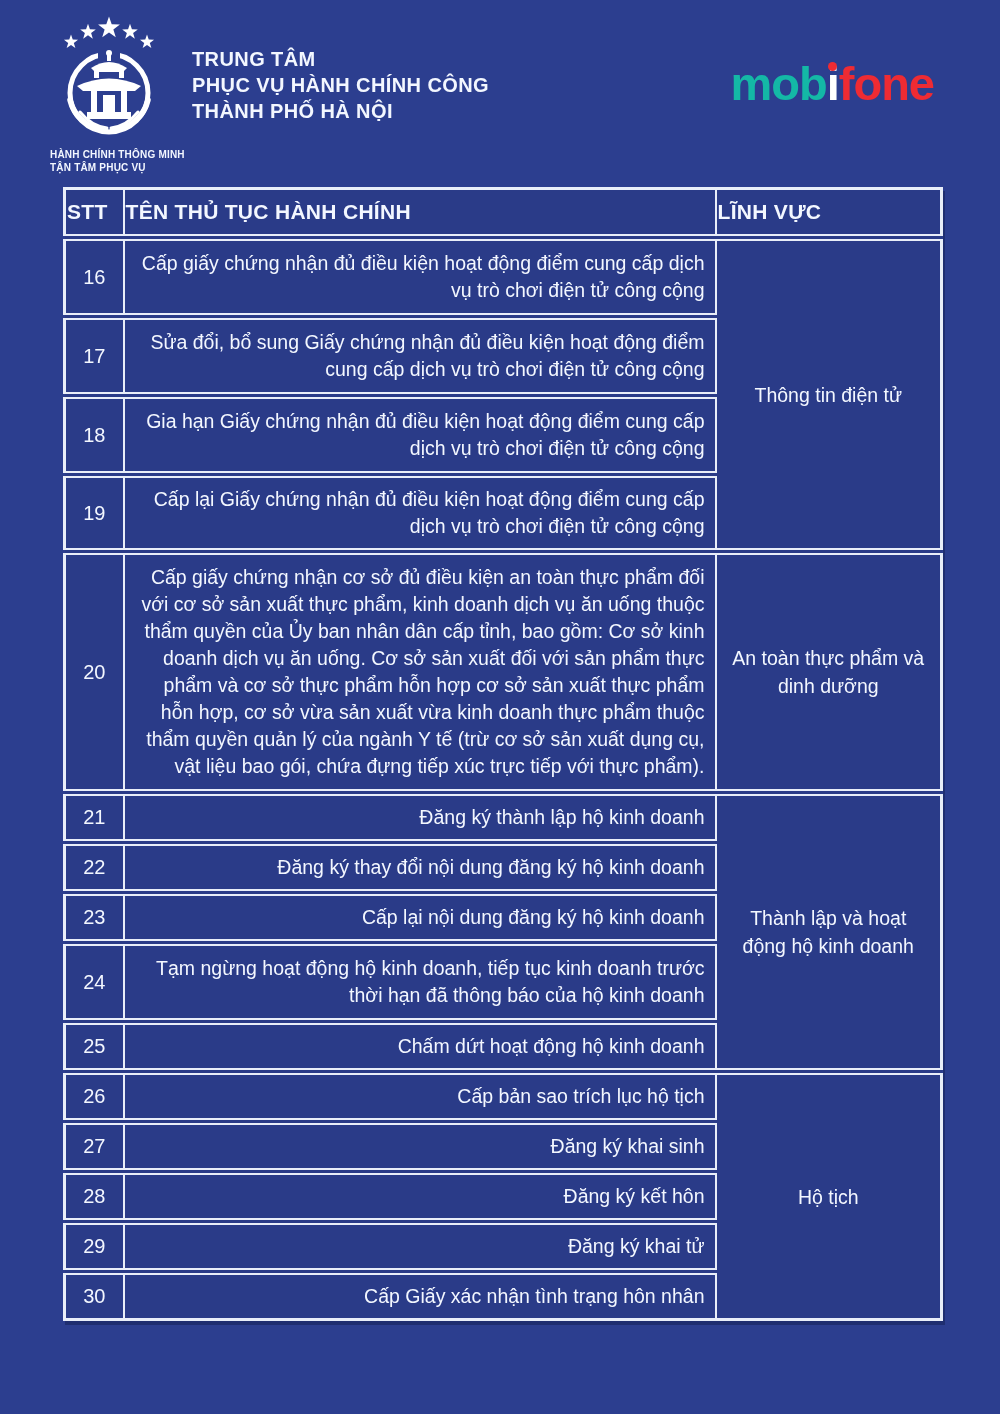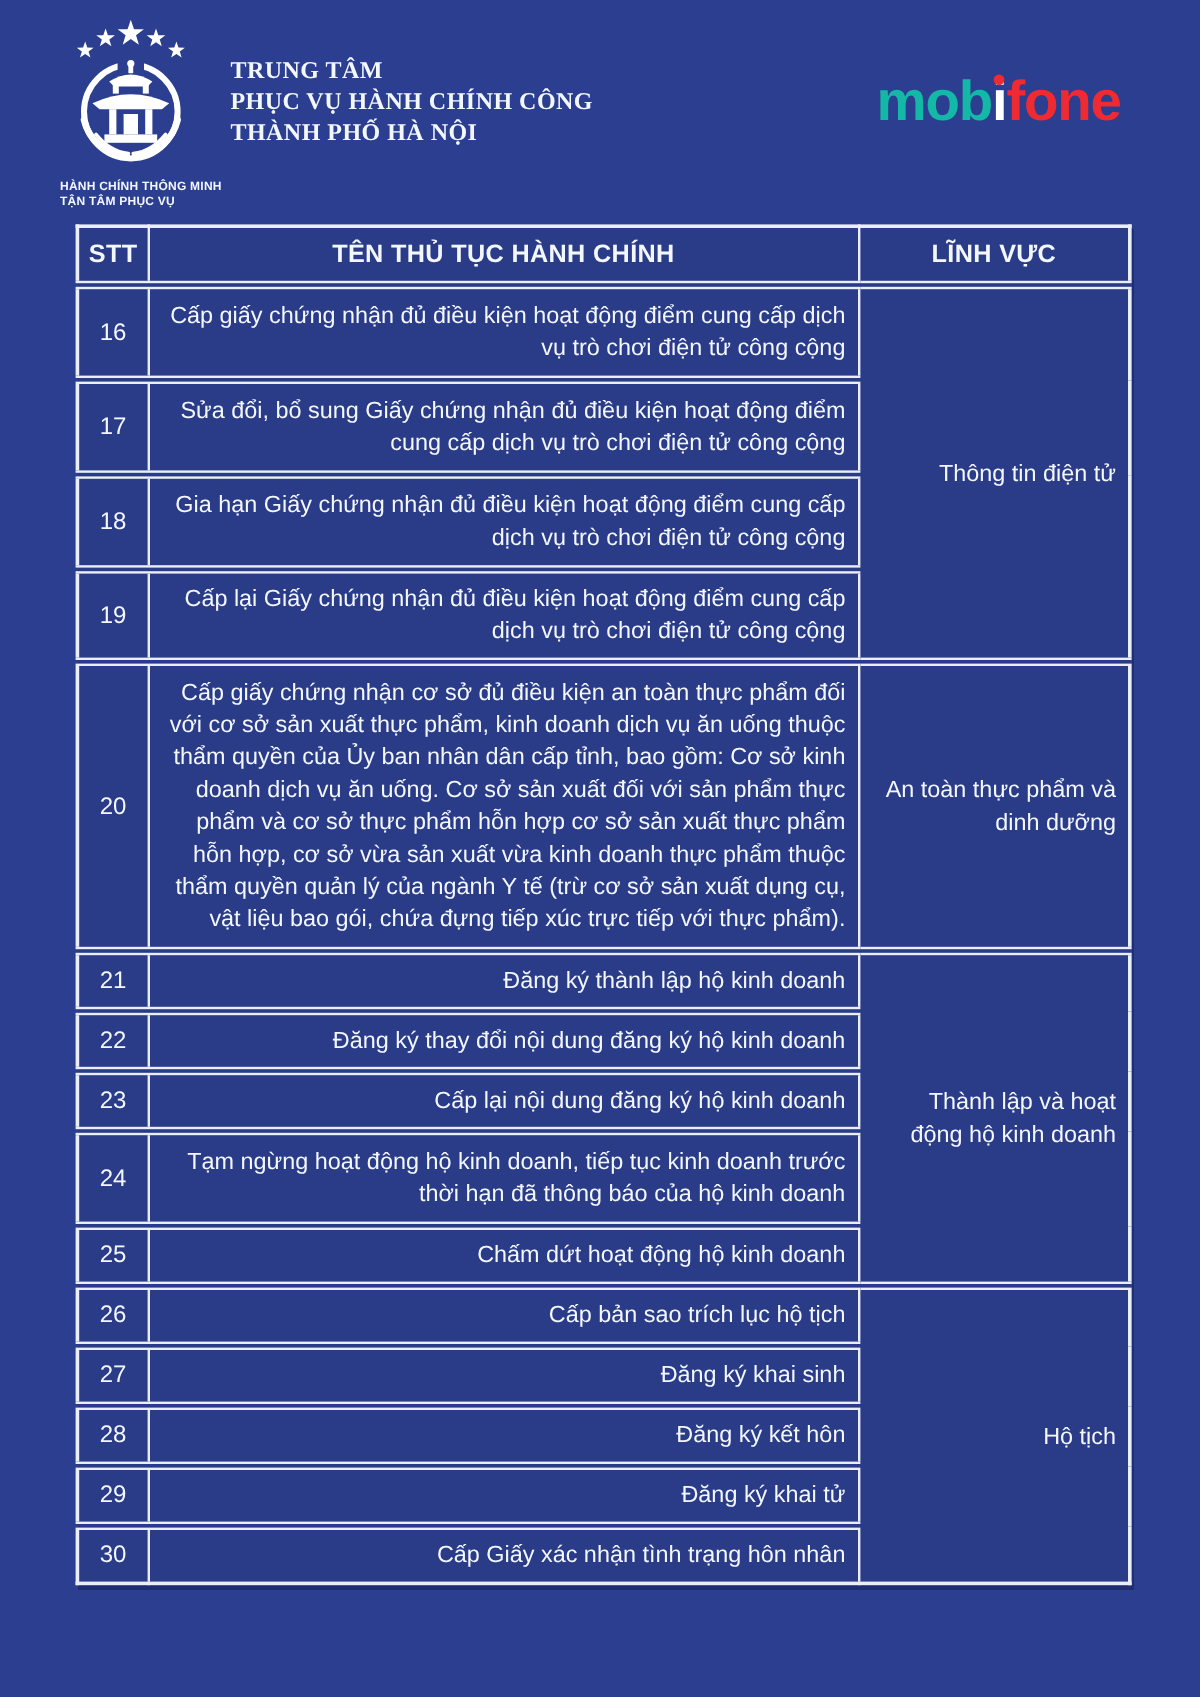--- a/index.html
+++ b/index.html
@@ -29,21 +29,21 @@
   .brand{display:flex;gap:12px;}
   .emblem-block{width:130px;text-align:left;flex:none;}
   .emblem-caption{
     margin-top:1px;
     font-size:10px;font-weight:bold;line-height:12.5px;
     letter-spacing:.2px;white-space:nowrap;
   }
   .org-title{
     margin-top:32px;
     font-size:20px;font-weight:bold;line-height:26px;
-    letter-spacing:.4px;white-space:nowrap;font-family:Liberation Serif, serif;
+    letter-spacing:.4px;white-space:nowrap;
   }
   .mobifone{
     margin-top:42px;
     font-size:47px;font-weight:bold;letter-spacing:-1px;
     white-space:nowrap;
   }
   .mobifone .part-white{color:#14b8a6;}
   .mobifone .part-i{color:#ffffff;position:relative;display:inline-block;}
   .mobifone .part-i::after{
     content:"";position:absolute;top:6px;left:50%;
@@ -61,33 +61,33 @@
     box-shadow:2px 4px 0 rgba(16,26,75,.45);
   }
   col.c-stt{width:59px;}
   col.c-name{width:592px;}
   col.c-field{width:226px;}
   th,td{border:2px solid var(--border);background:var(--cell);}
   tbody td{border-top:7px double var(--border);}
   thead th{
     height:49px;
     font-size:21px;font-weight:bold;letter-spacing:.3px;
-    text-align:center;vertical-align:middle;
+    text-align:left;vertical-align:middle;
   }
   td.stt{
     text-align:center;vertical-align:middle;
     font-size:20px;
   }
   td.name{
     font-size:19.5px;line-height:27px;
     padding:8px 10px 8px 12px;
     text-align:right;vertical-align:middle;
   }
   td.field{
-    text-align:right;vertical-align:middle;
+    text-align:center;vertical-align:middle;
     font-size:19.5px;line-height:28px;
     padding:0 10px;
   }
   tr.rh1{height:50px;}
   tr.rh1s{height:46px;}
   tr.rh2{height:79px;padding-left:35px;}
   tr.rh2s{height:66px;}
   tr.rh8{height:241px;}
 </style>
 </head>

